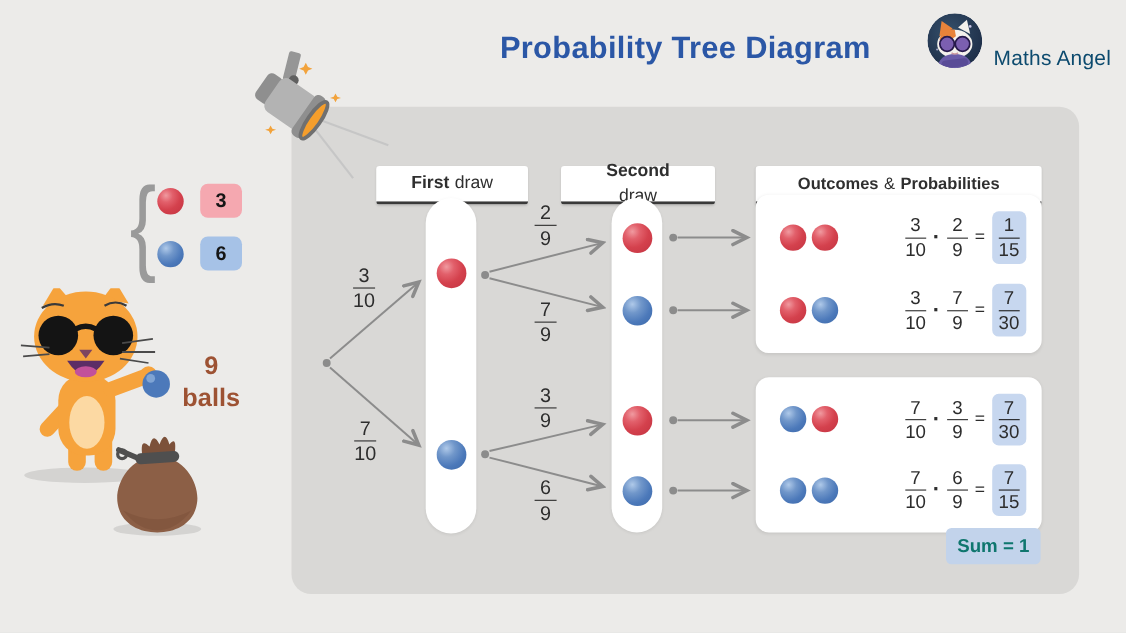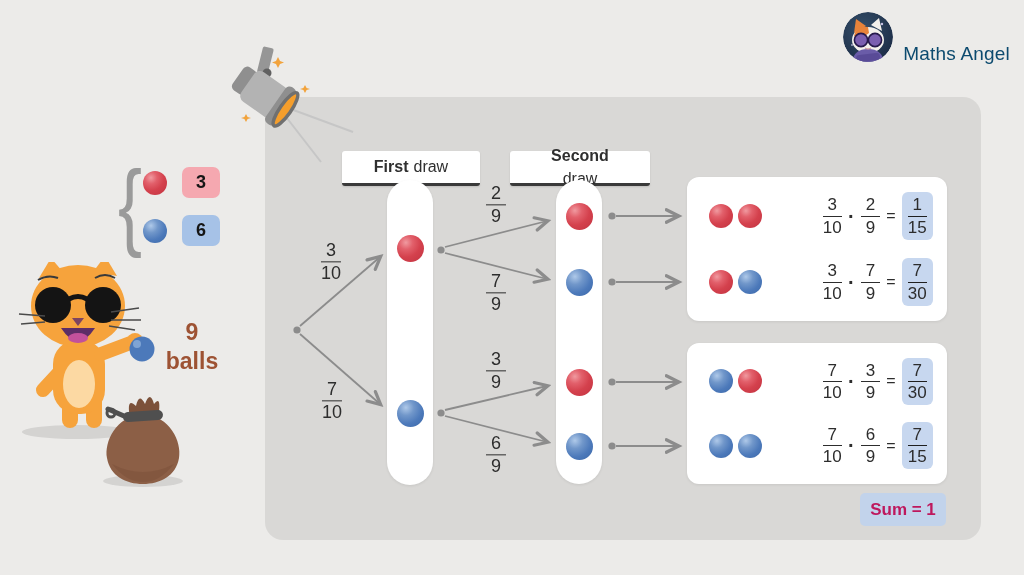--- a/index.html
+++ b/index.html
@@ -49,41 +49,42 @@
   .orow{display:flex;align-items:center;justify-content:space-between;padding:0 14px 0 22px;}
   .opair{display:flex;align-items:center;gap:5px;}
   .oeq{display:flex;align-items:center;}
   .oeq .frac{font-size:17px;}
   .op{color:#2D2D2D;margin:0 6px;}
   .op.times{font-weight:700;font-size:20px;}
   .op.eq{font-size:16px;}
   .res-badge{background:#C7D7EF;border-radius:6px;padding:3px 6px;}
   .res-badge .frac .num{border-color:#1F1F1F;}
   .sum-badge{
-    position:absolute;left:860px;top:493px;width:86px;height:33px;background:#C2D3EB;
+    position:absolute;left:860px;top:480px;width:86px;height:33px;background:#C2D3EB;
     border-radius:5px;display:flex;align-items:center;justify-content:center;
-    font-size:17px;font-weight:700;color:#be185d;
+    font-size:17px;font-weight:700;color:#0f766e;
   }
   
   .brace{position:absolute;left:114px;top:157px;font-size:96px;line-height:96px;
     color:#9A9A9A;transform:scaleX(.75);font-weight:400;}
   .count-badge{position:absolute;width:38px;height:31px;border-radius:7px;
     display:flex;align-items:center;justify-content:center;font-size:18px;font-weight:700;color:#151515;}
   .badge-pink{background:#F5A8B0;}
   .badge-blue{background:#A6C2E7;}
   .total-label{position:absolute;left:150px;top:318px;width:84px;text-align:center;
     font-size:23px;font-weight:700;color:#9D5233;line-height:1.25;}
   
   .overlay{position:absolute;left:0;top:0;pointer-events:none;}
 </style>
 </head>
 <body>
 
 <div class="canvas">
 
+  <div class="title">Probability Tree Diagram</div>
 
   <div class="brand">
     <div class="avatar">
       <svg width="50" height="50" viewBox="0 0 50 50">
         <defs>
           <radialGradient id="lgbg" cx="40%" cy="35%" r="75%">
             <stop offset="0%" stop-color="#35506B"></stop>
               <stop offset="100%" stop-color="#1B2A44"></stop>
           </radialGradient>
         </defs>
@@ -107,20 +108,25 @@
 
   <div class="board"></div>
 
   <div class="colhead" style="left:342px;top:128px;width:138px;">
     <span class="b">First</span>
     <span>draw</span>
   </div>
   <div class="colhead" style="left:510px;top:128px;width:140px;flex-direction:column;">
     <span class="b">Second</span>
     <span>draw</span>
+  </div>
+  <div class="colhead" style="left:687px;top:128px;width:260px;font-size:15px;">
+    <span class="b">Outcomes</span>
+    <span>&amp;</span>
+    <span class="b">Probabilities</span>
   </div>
 
   <svg class="overlay" width="1024" height="575" viewBox="0 0 1024 575">
     <defs>
       <marker id="arr" markerWidth="10" markerHeight="10" refX="7.5" refY="4.5" orient="auto">
         <path d="M1,1 L8,4.5 L1,8" fill="none" stroke="#8C8C8C" stroke-width="1.8" stroke-linecap="round"></path>
       </marker>
     </defs>
     <g stroke="#8C8C8C" stroke-width="1.8" fill="#8C8C8C">
       <circle cx="297" cy="330" r="3.6" stroke="none"></circle>

